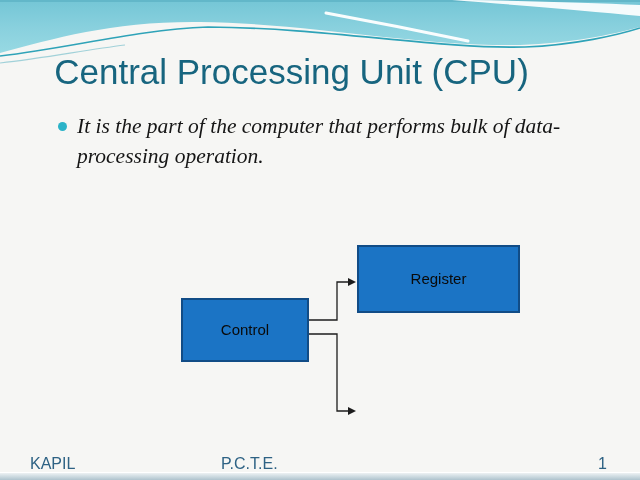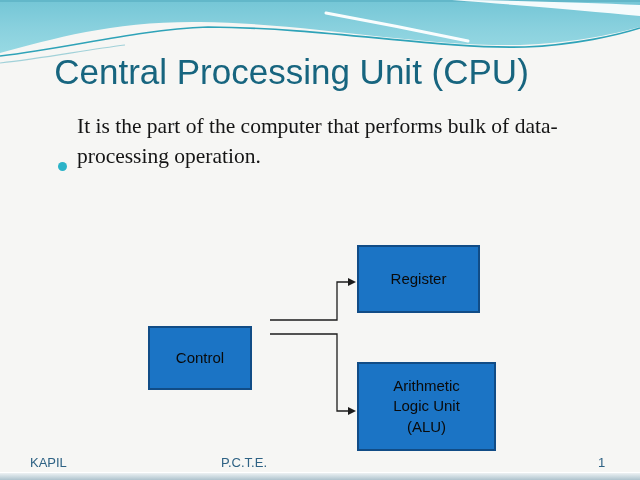--- a/index.html
+++ b/index.html
@@ -14,48 +14,48 @@
   .title{
     position:absolute;top:52px;left:0;width:583px;
     text-align:center;
     font-family:"Liberation Sans",sans-serif;
     font-size:35px;line-height:1.15;
     color:#17657F;
     letter-spacing:0px;
   }
   
   .bullets{position:absolute;top:112px;left:58px;width:560px;}
-  .bullet-item{display:flex;align-items:flex-end;margin-bottom:13px;}
+  .bullet-item{display:flex;align-items:flex-start;margin-bottom:13px;font-style:italic;}
   .bullet-dot{
     flex:0 0 auto;width:9px;height:9px;border-radius:50%;
     background:#2BB3C8;margin:10px 10px 0 0;
   }
   .bullet-text{
     font-family:"Liberation Serif",serif;
     font-size:21.5px;line-height:1.38;color:#151515;
     max-width:520px;
   }
   
   .diagram-box{
     position:absolute;
     background:#1B74C5;border:2px solid #114C86;
     display:flex;align-items:center;justify-content:center;
     text-align:center;
     font-family:"Liberation Sans",sans-serif;
     font-size:15px;line-height:1.35;color:#0A0A0A;
     box-sizing:border-box;
   }
-  .box-control{left:148px;top:298px;width:104px;height:64px;margin-top:28px;}
-  .box-register{left:357px;top:245px;width:123px;height:68px;}
+  .box-control{left:181px;top:298px;width:128px;height:64px;}
+  .box-register{left:357px;top:245px;width:163px;height:68px;}
   .box-alu{left:357px;top:362px;width:139px;height:89px;}
   .connectors{position:absolute;top:0;left:0;width:640px;height:480px;pointer-events:none;}
   
   .footer-text{
     position:absolute;top:455px;
-    font-size:13px;color:#2E6284;
+    font-size:16px;color:#2E6284;
     font-family:"Liberation Sans",sans-serif;
   }
   .footer-author{left:30px;}
   .footer-institution{left:185px;margin-left:36px;}
   .footer-page{left:598px;}
   
   .bottom-band{
     position:absolute;left:0;right:0;bottom:0;height:7px;
     background:linear-gradient(180deg,#EDF1F3 0%,#CAD8DF 55%,#AFC3CD 100%);
     border-top:1px solid #FFFFFF;
@@ -99,27 +99,20 @@
   </svg>
 
   <div class="diagram-box box-control">
     <span>Control</span>
   </div>
 
   <div class="diagram-box box-register">
     <span>Register</span>
   </div>
 
-  <div class="diagram-box box-alu">
-    <span>
-      <span style="display:block">Arithmetic</span>
-      <span style="display:block">Logic Unit</span>
-      <span style="display:block">(ALU)</span>
-    </span>
-  </div>
 
   <span class="footer-text footer-author">KAPIL</span>
   <span class="footer-text footer-institution">P.C.T.E.</span>
   <span class="footer-text footer-page">1</span>
 
   <div class="bottom-band"></div>
 
 </div>
 
 </body></html>

